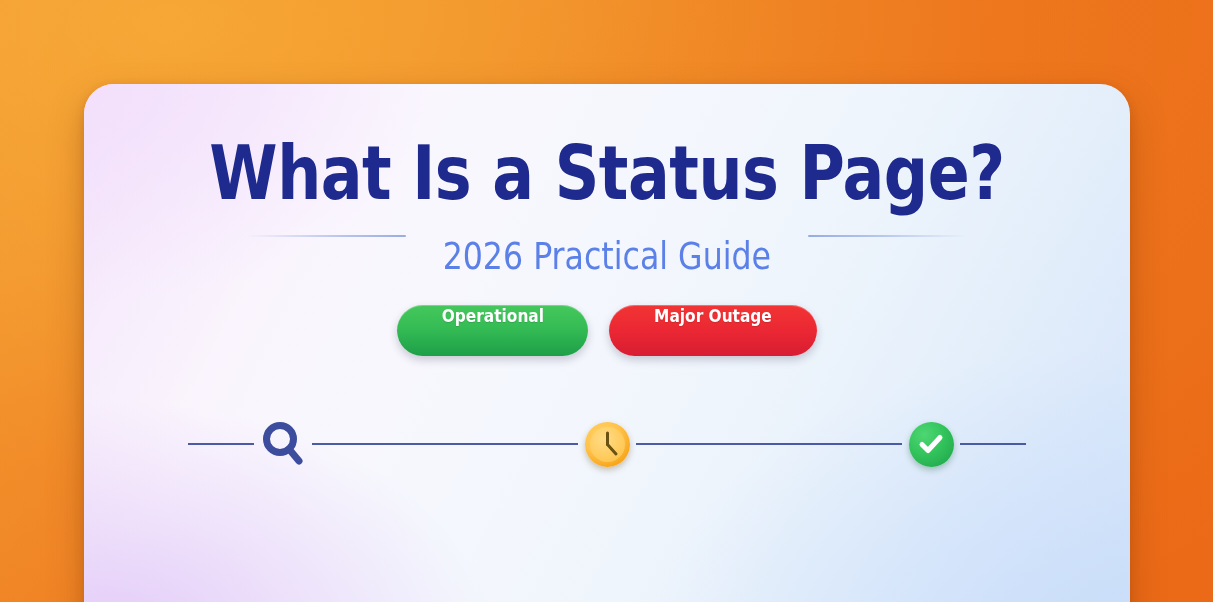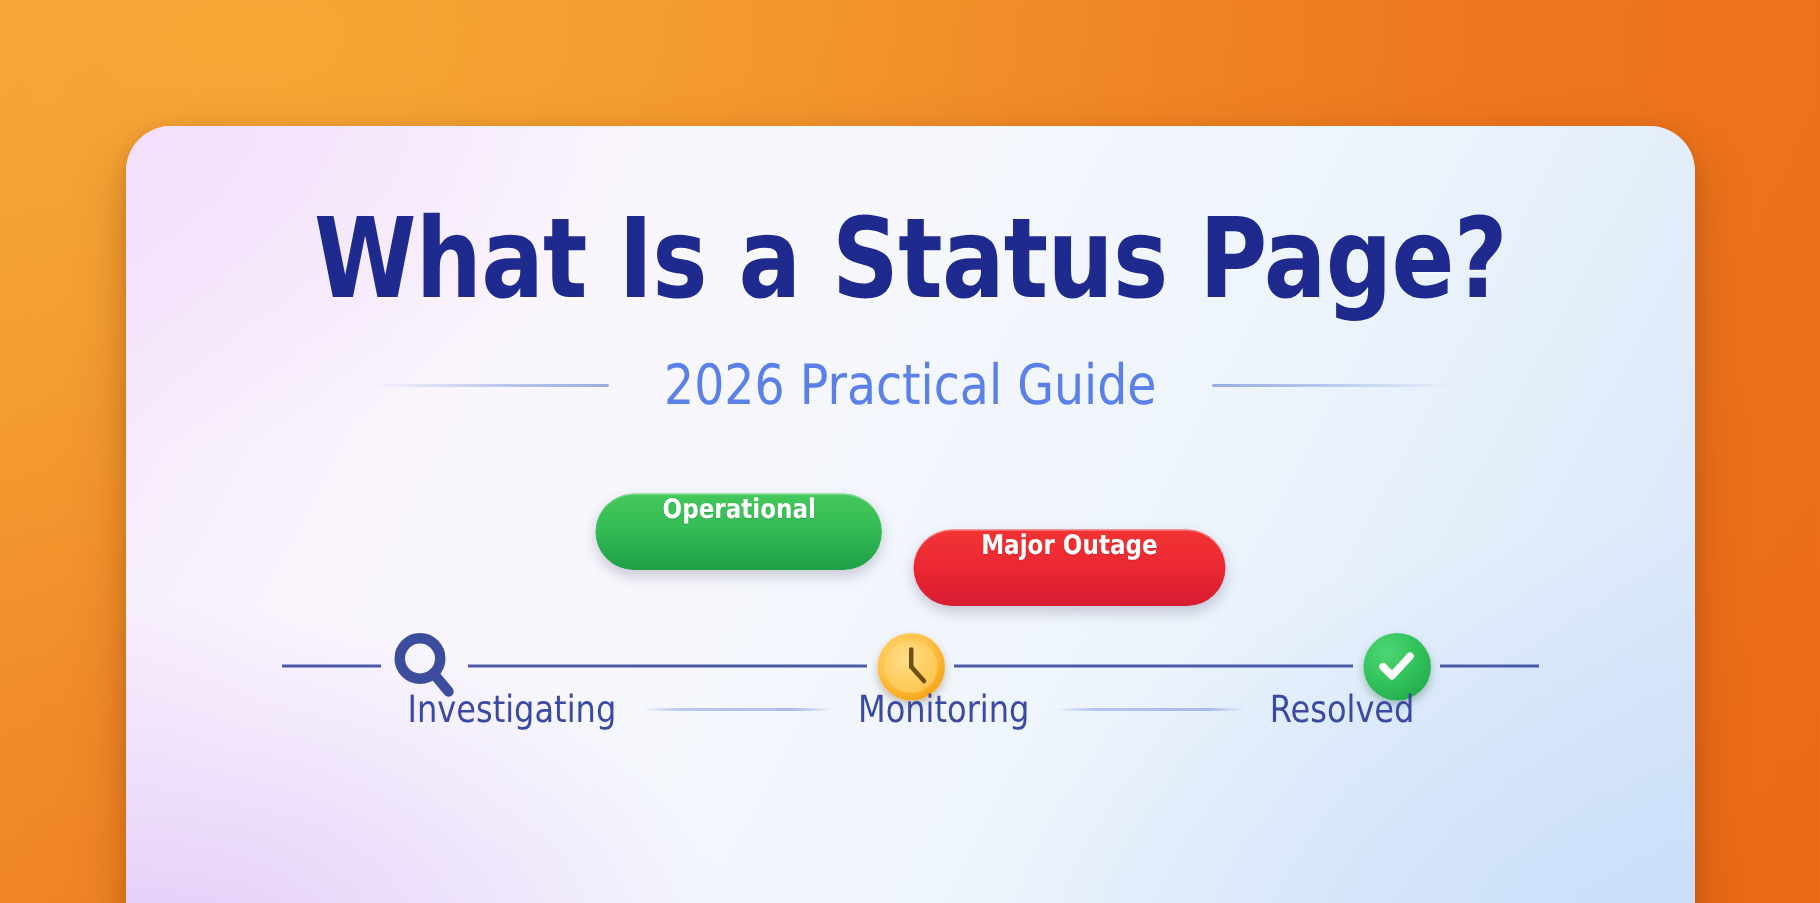--- a/index.html
+++ b/index.html
@@ -89,21 +89,21 @@
     white-space: nowrap;
   }
 
   
   #subtitle-row {
     position: absolute;
     top: 151px;
     left: 0;
     right: 0;
     display: flex;
-    align-items: center;
+    align-items: flex-start;
     justify-content: center;
     gap: 28px;
   }
   .sub-rule {
     height: 2px;
     width: 160px;
     border-radius: 2px;
   }
   .sub-rule.left {
     background: linear-gradient(to right, rgba(140,165,225,0.0) 0%, rgba(138,162,222,0.55) 55%, rgba(120,148,216,0.75) 100%);
@@ -154,21 +154,20 @@
     padding: 0 42px;
     background: linear-gradient(180deg, #45C85C 0%, #35BC55 45%, #1D9F48 100%);
   }
   .pill.degraded {
     padding: 0 40px;
     background: linear-gradient(180deg, #FFAD22 0%, #FCA01C 48%, #F58D15 100%);
   }
   .pill.outage {
     padding: 0 42px;
     background: linear-gradient(180deg, #F23434 0%, #EA2733 52%, #D81C32 100%);
-    margin-top: 48px;
   }
 
   
   #timeline {
     position: absolute;
     top: 300px;
     left: 104px;
     right: 104px;
     height: 110px;
   }
@@ -303,32 +302,17 @@
           <div class="icon-check">
             <svg width="30" height="30" viewBox="0 0 30 30">
               <polyline points="6,15.5 12,21.5 24,8.5" fill="none" stroke="#FFFFFF" stroke-width="5" stroke-linecap="round" stroke-linejoin="round"></polyline>
             </svg>
           </div>
         </div>
 
         <div class="tl-line edge"></div>
       </div>
 
-      <div id="timeline-labels">
-        <div class="lbl-gap outer"></div>
-        <div class="lbl">
-          <span>Investigating</span>
-        </div>
-        <div class="lbl-gap"></div>
-        <div class="lbl">
-          <span>Monitoring</span>
-        </div>
-        <div class="lbl-gap"></div>
-        <div class="lbl">
-          <span>Resolved</span>
-        </div>
-        <div class="lbl-gap outer"></div>
-      </div>
 
     </div>
 
   </div>
 </div>
 
 </body></html>

